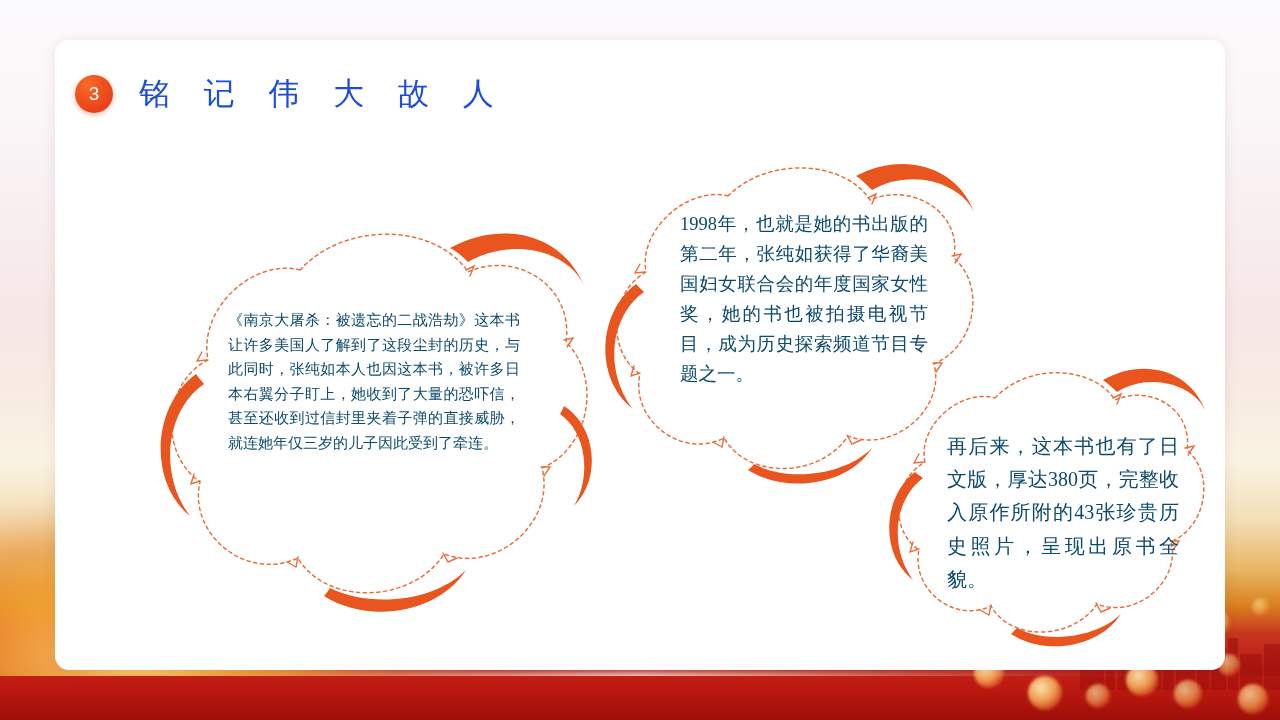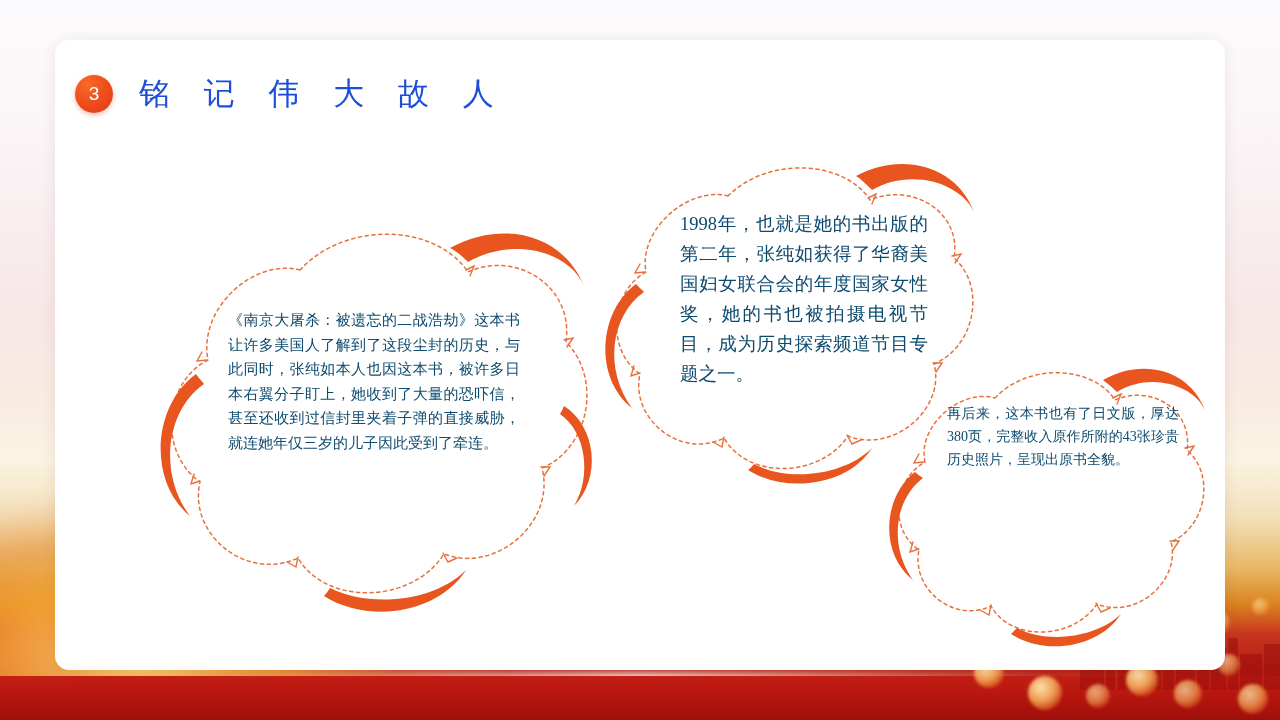--- a/index.html
+++ b/index.html
@@ -169,22 +169,22 @@
   }
 
   #bubble-mid   { left: 545px; top: 112px; width: 400px; height: 320px; }
   #bubble-mid .bubble-text {
     left: 80px; top: 58px; width: 248px;
     font-size: 18.5px; line-height: 1.62;
   }
 
   #bubble-right { left: 830px; top: 318px; width: 340px; height: 290px; }
   #bubble-right .bubble-text {
-    left: 62px; top: 44px; width: 232px;
-    font-size: 14px; line-height: 1.66;
+    left: 62px; top: 72px; width: 232px;
+    font-size: 20px; line-height: 1.66;
   }
 
   .cloud-dash {
     fill: none;
     stroke: #e8703c;
     stroke-width: 1.5;
     stroke-dasharray: 3.2 3.6;
     stroke-linecap: round;
   }
   .cloud-tick {

